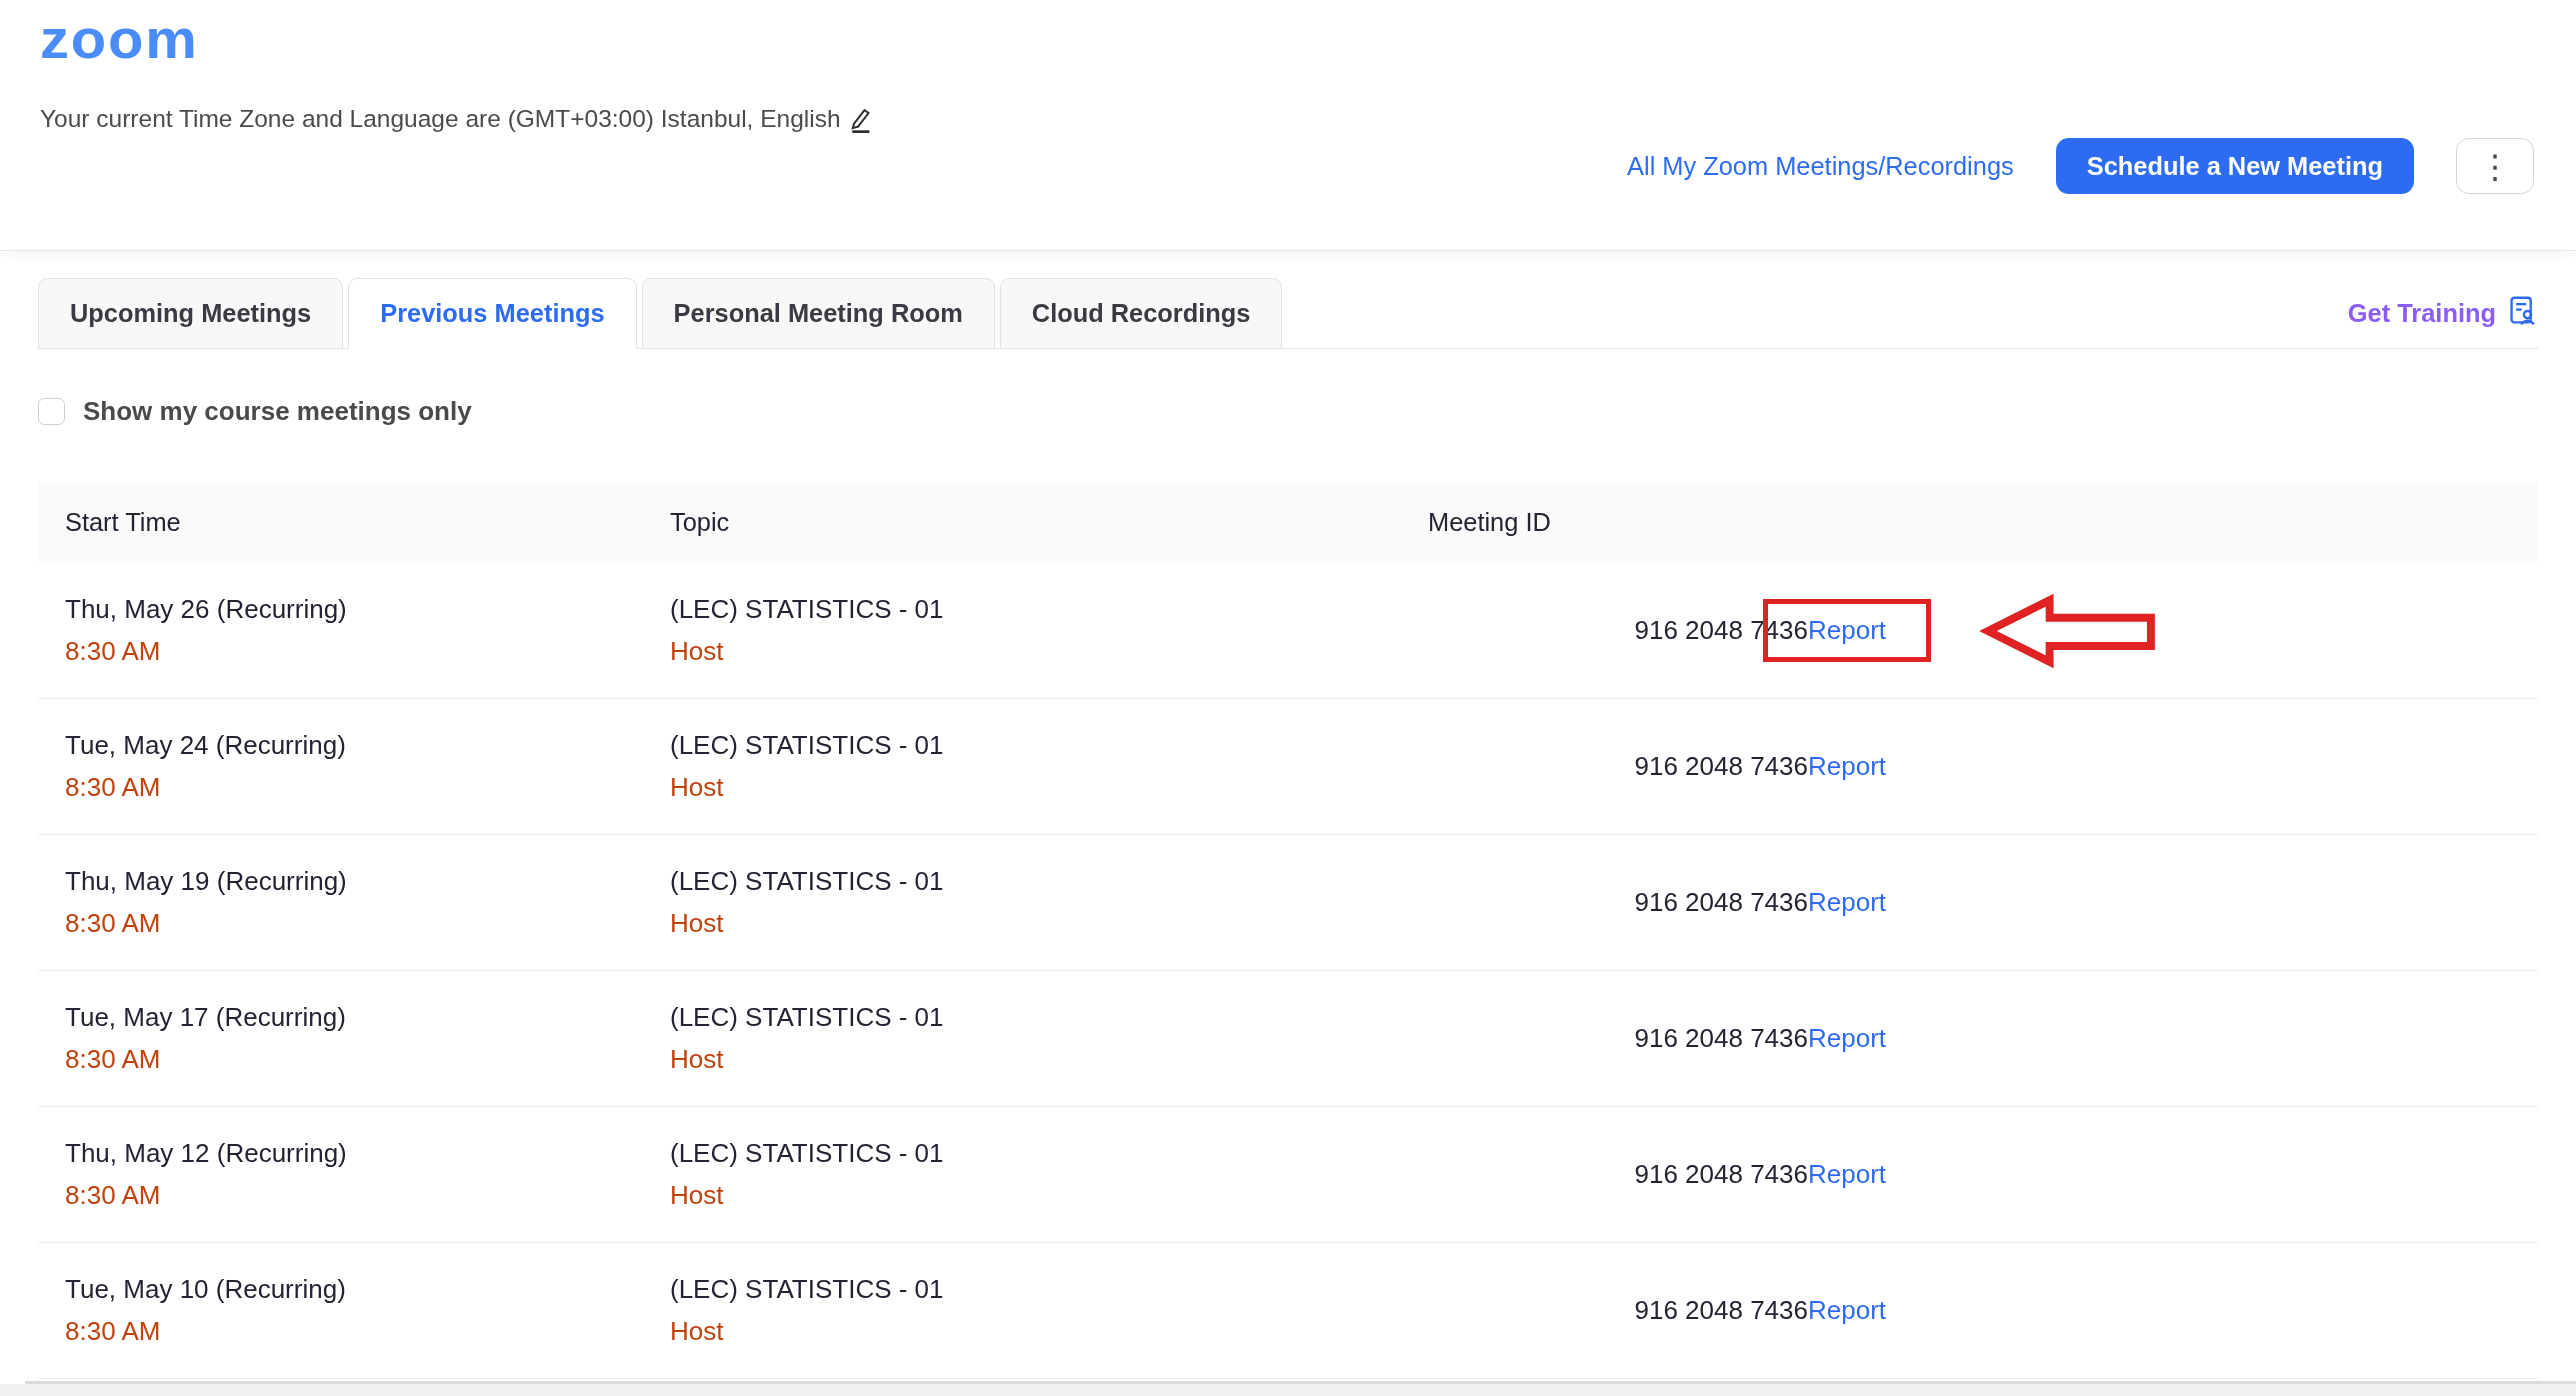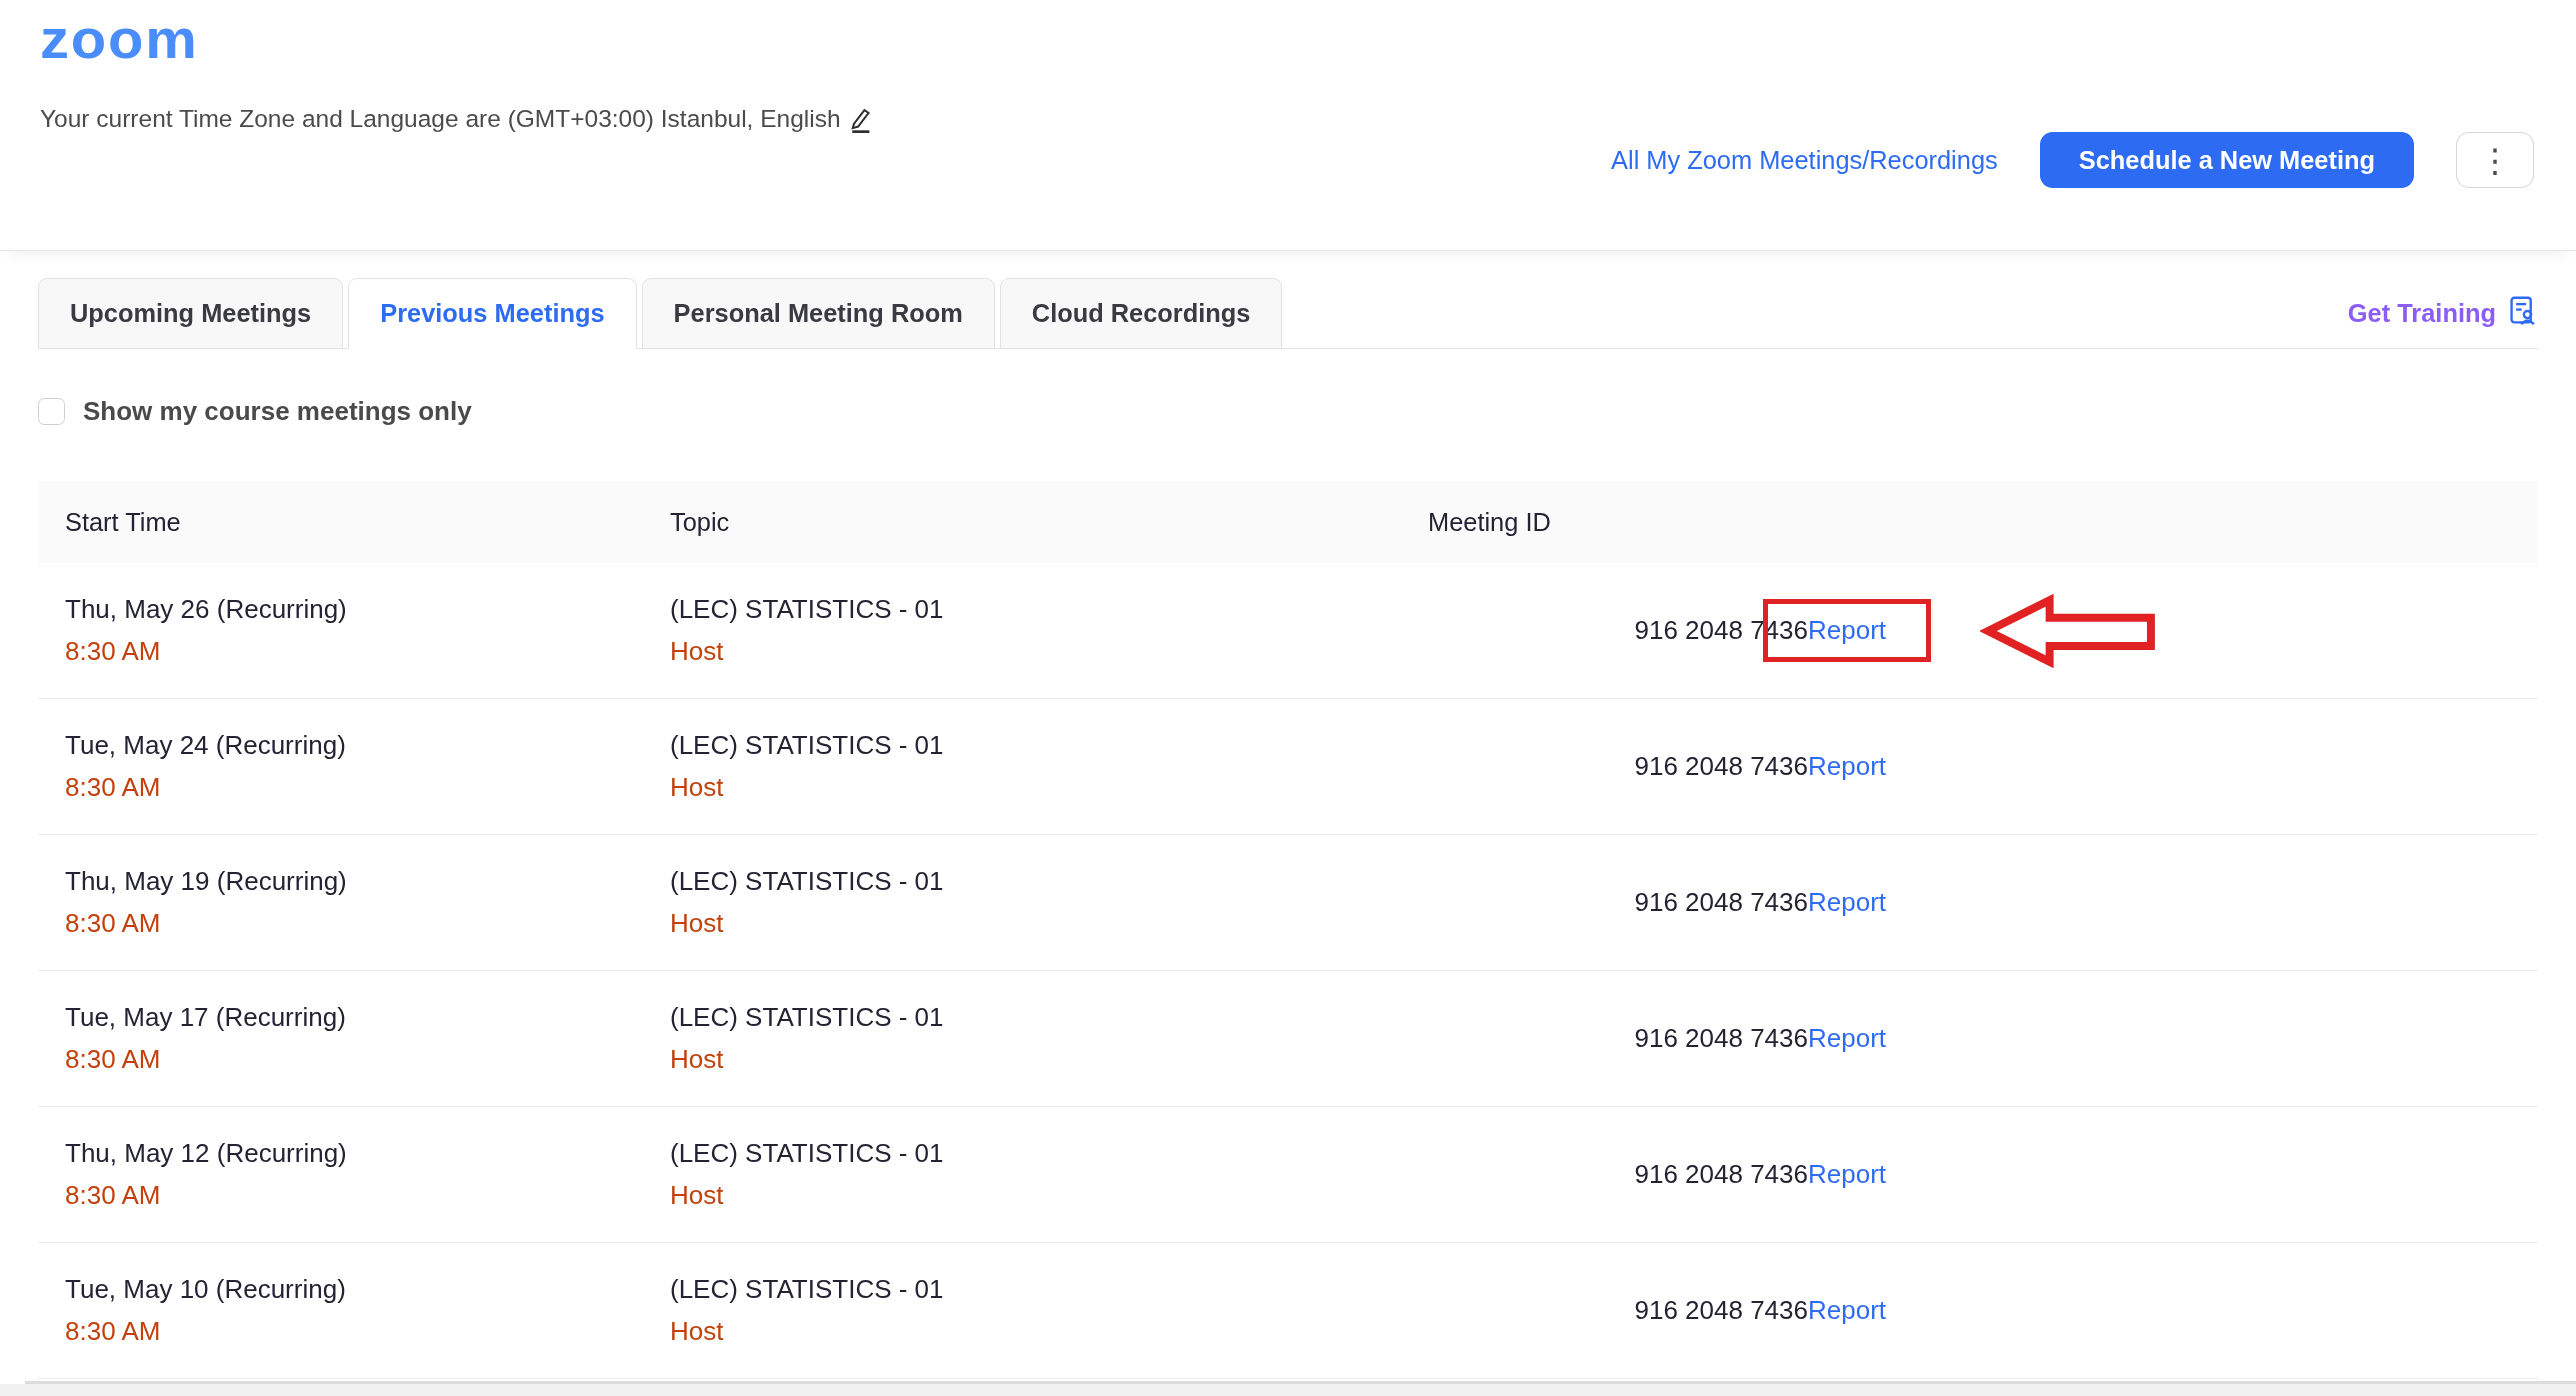--- a/index.html
+++ b/index.html
@@ -7,25 +7,25 @@
     font-family:"Liberation Sans", sans-serif; color:#232333; overflow:hidden; }
 
   
   .app-header { position:relative; height:251px; border-bottom:0.9px solid #e8e8e8;
     box-shadow:0 11px 14.5px -9px rgba(0,0,0,0.07); background:#fff; }
   .logo { position:absolute; left:40px; top:5.4px; font-size:58px; font-weight:800;
     letter-spacing:1.8px; color:#4a8cfa; transform:scaleY(0.97); }
   .tz-line { position:absolute; left:40px; top:105px; font-size:24.5px; color:#4b4b4b;
     display:flex; align-items:center; gap:5px; }
   .edit-ic { display:inline-flex; cursor:pointer; }
-  .hdr-right { position:absolute; right:42px; top:132px; display:flex;
+  .hdr-right { position:absolute; right:42px; top:138px; display:flex;
     align-items:center; gap:42px; }
   .lnk { color:#2d6cf2; font-size:25.4px; font-weight:500; text-decoration:none; cursor:pointer; }
   .btn-primary { background:#2d6cf2; color:#fff; font-size:25.4px; font-weight:600;
-    border:none; border-radius:12.7px; height:56px; padding:0 39px; cursor:pointer;
+    border:none; border-radius:12.7px; height:56px; padding:0 31px; cursor:pointer;
     font-family:"Liberation Sans", sans-serif; }
   .btn-more { width:78px; height:56px; border:1.8px solid #d6d6d6; border-radius:12.7px;
     background:#fff; color:#4b4b4b; font-size:33px; line-height:51px; text-align:center;
     cursor:pointer; font-family:"Liberation Sans", sans-serif; }
 
   
   .content { padding:0 38px; }
 
   .tabbar { margin-top:27px; display:flex; align-items:flex-end;
     border-bottom:0.9px solid #e4e4e4; }

